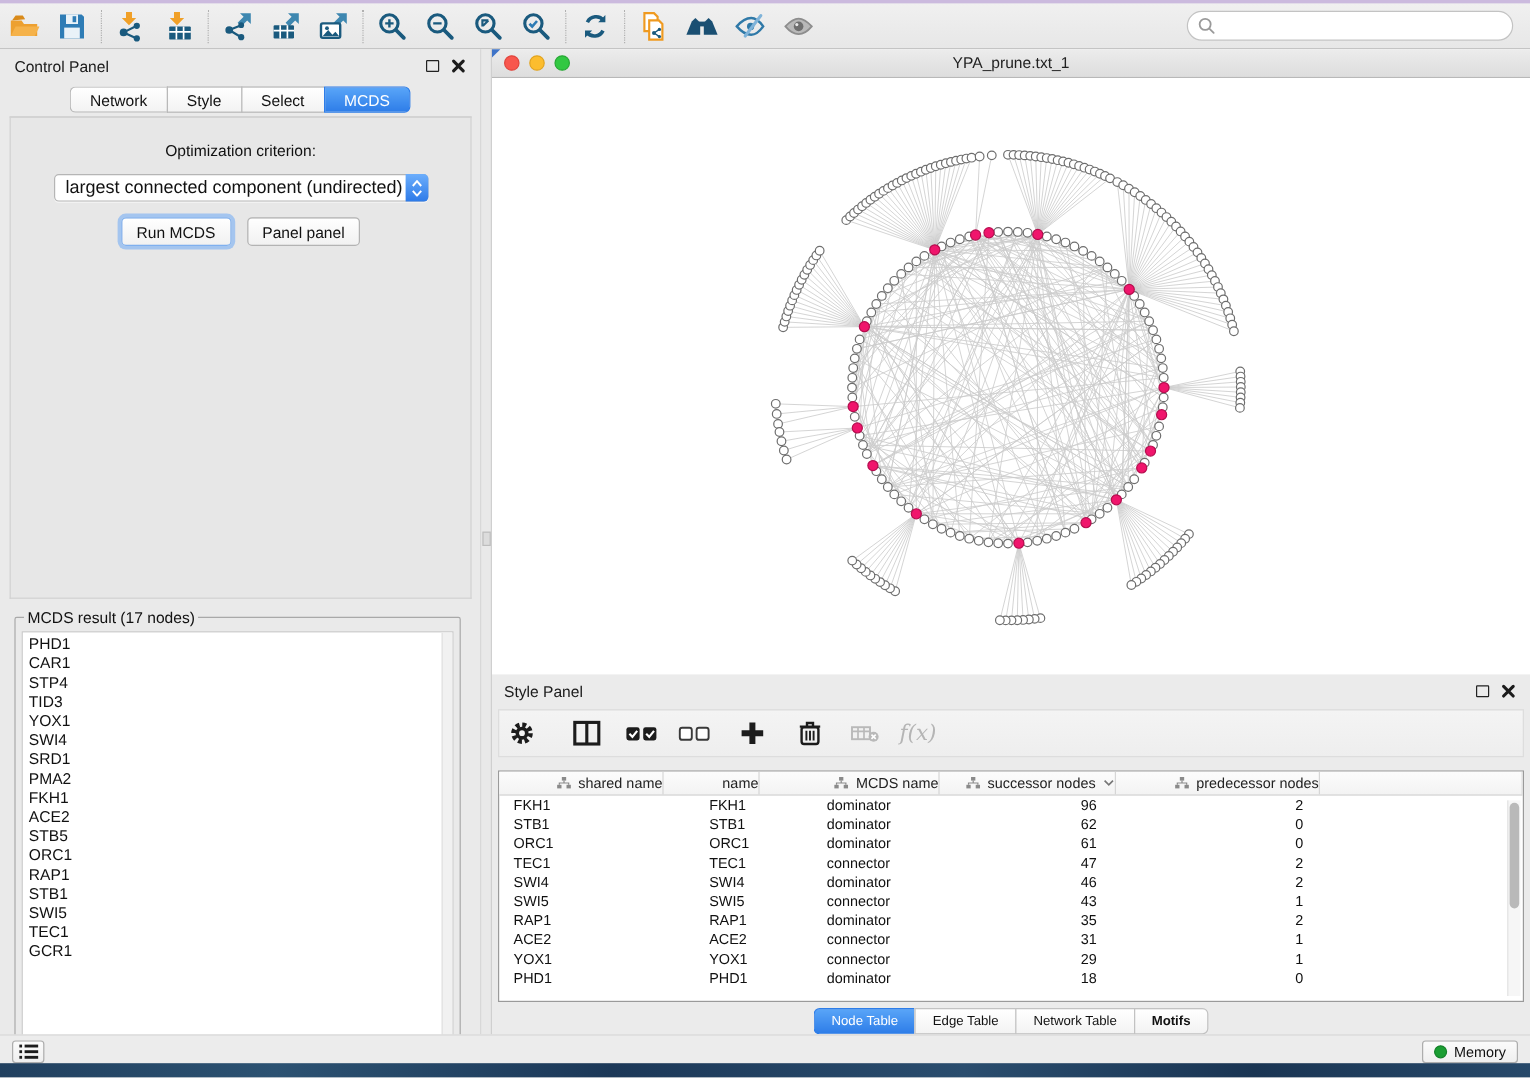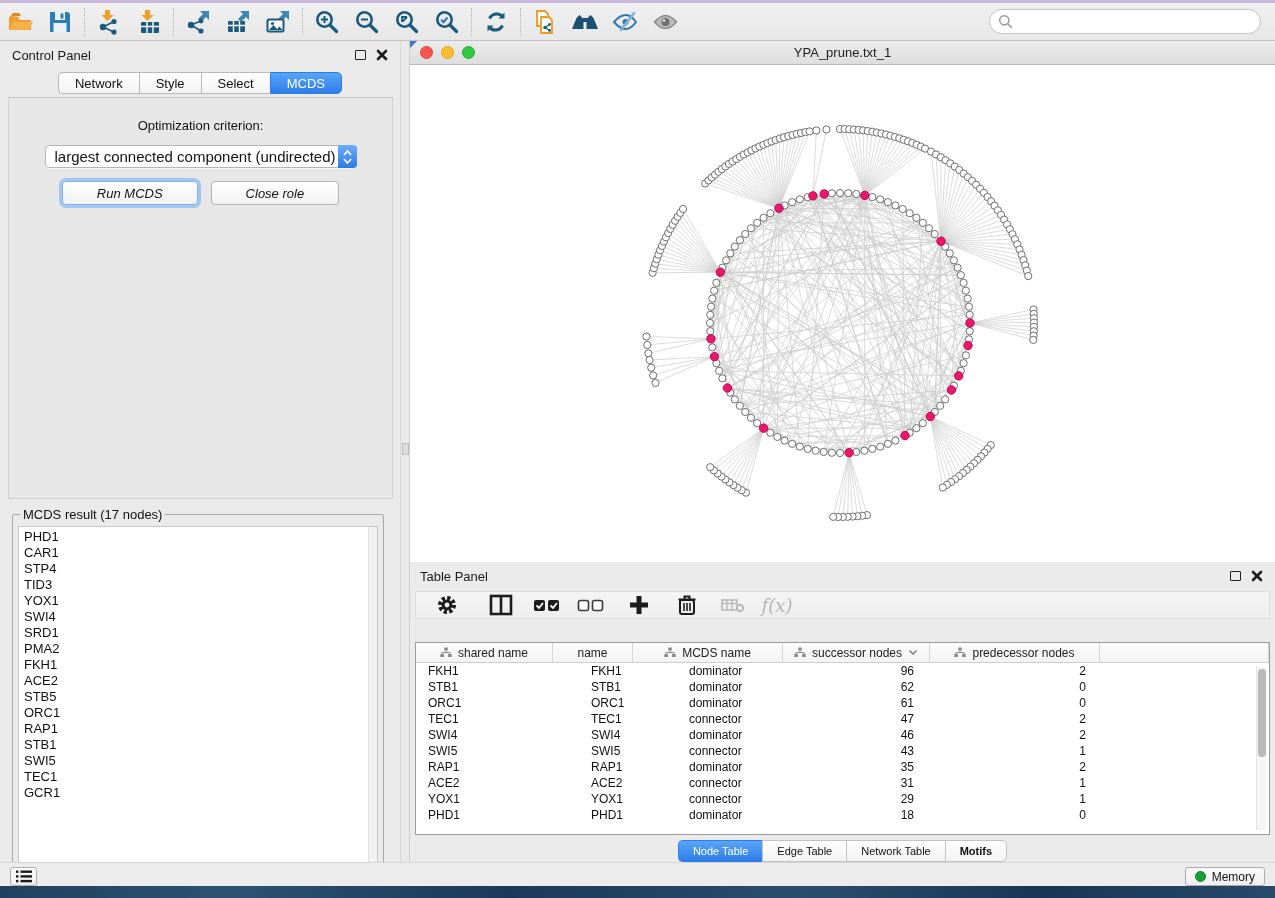--- a/index.html
+++ b/index.html
@@ -31,21 +31,21 @@
   .seg { height:22px; padding:0 16px; display:flex; align-items:center; font-size:13px; background:linear-gradient(#ffffff,#f3f3f3); border:1px solid #b9b9b9; border-right:none; cursor:pointer; color:#111; }
   .seg:first-child { border-radius:5px 0 0 5px; }
   .seg:last-child { border-radius:0 5px 5px 0; border-right:1px solid #b9b9b9; }
   .seg.sel { background:linear-gradient(#59a5f8,#2e7de8); color:#fff; border-color:#2e7de8; }
   .tab-body { position:absolute; left:8px; top:56px; width:385px; height:402px; background:#e7e7e7; border:1px solid #d2d2d2; border-top:1px solid #c6c6c6; }
   .opt-label { text-align:center; margin-top:20px; font-size:13px; color:#111; }
   .combo { position:relative; margin:12px auto 0; width:312px; height:23px; background:#fff; border:1px solid #b5b5b5; border-radius:4px; display:flex; align-items:center; cursor:pointer; box-shadow:0 1px 0 rgba(255,255,255,.6); }
   .combo .val { flex:1; font-size:15px; padding-left:9px; color:#111; white-space:nowrap; }
   .combo .step { width:19px; height:23px; margin-right:-1px; border-radius:0 4px 4px 0; background:linear-gradient(#6caefc,#2d7ae8); display:flex; flex-direction:column; align-items:center; justify-content:center; gap:2px; }
   .btn-row { display:flex; justify-content:center; gap:13px; margin-top:13px; }
-  .pbtn { height:24px; padding:0 34px; font-size:13px; background:linear-gradient(#ffffff,#f1f1f1); border:1px solid #b3b3b3; border-radius:4px; cursor:pointer; color:#111;font-style:italic; }
+  .pbtn { height:24px; padding:0 12px; font-size:13px; background:linear-gradient(#ffffff,#f1f1f1); border:1px solid #b3b3b3; border-radius:4px; cursor:pointer; color:#111; }
   .pbtn.focused { box-shadow:0 0 0 3px rgba(110,170,245,.55); border-color:#7fb0ef; }
 
   fieldset.result { position:absolute; left:12px; top:466px; width:372px; height:372px; border:1px solid #a9a9a9; border-radius:2px; padding:4px 5px 6px 5px; background:transparent; }
   fieldset.result legend { font-size:13px; padding:0 3px; margin-left:2px; color:#111; }
   .result-list { width:100%; height:100%; background:#fff; border:1px solid #c9c9c9; overflow:hidden; position:relative; font-size:13px; padding:2px 0 0 5px; }
   .result-list .row { height:16px; line-height:16px; color:#111; }
   .list-scroll { position:absolute; right:0; top:0; width:9px; height:100%; background:#f1f1f1; border-left:1px solid #e0e0e0; }
 
   
   .vsplit { position:absolute; left:400px; top:41px; width:10px; height:821px; background:#e9e9e9; border-left:1px solid #d8d8d8; border-right:1px solid #cfcfcf; cursor:col-resize; }
@@ -57,27 +57,27 @@
   .corner-mark { position:absolute; left:0; top:0; width:0; height:0; border-top:7px solid #3f74c8; border-right:7px solid transparent; }
   .lights { display:flex; gap:8px; margin-left:10px; }
   .light { width:13px; height:13px; border-radius:50%; cursor:pointer; }
   .net-title .title { position:absolute; left:0; right:0; text-align:center; font-size:13px; color:#222; }
   .net-canvas { position:relative; width:865px; height:496px; background:#fff; }
 
   
   .table-panel { position:absolute; left:410px; top:563px; width:865px; height:299px; background:#ebebeb; }
   .tp-head { height:26px; display:flex; align-items:center; padding:0 12px 0 10px; font-size:13px; color:#1a1a1a; }
   .tp-head .spacer { flex:1; }
-  .tp-toolbar { margin:2px 5px 0 5px; height:28px; background:linear-gradient(#f4f4f4,#eeeeee); border:1px solid #dddddd; border-radius:0; display:flex; align-items:center; padding-left:12px; }
+  .tp-toolbar { margin:2px 5px 0 5px; height:40px; background:linear-gradient(#f4f4f4,#eeeeee); border:1px solid #dddddd; border-radius:0; display:flex; align-items:center; }
   .tpt-btn { width:38px; height:36px; display:flex; align-items:center; justify-content:center; background:none; border:none; cursor:pointer; }
   .fx { font-family:"DejaVu Serif", serif; font-style:italic; font-size:18px; color:#b5b5b5; }
 
   .grid-wrap { position:absolute; left:5px; top:79px; width:855px; height:193px; background:#fff; border:1px solid #9a9a9a; overflow:hidden; }
   .ghead { display:flex; height:20px; background:linear-gradient(#fcfcfc,#f3f3f3); border-bottom:1px solid #cfcfcf; }
-  .gh { display:flex; align-items:center; justify-content:center; gap:6px; font-size:12px; color:#222; border-right:1px solid #d6d6d6; }
+  .gh { display:flex; align-items:center; justify-content:flex-end; gap:6px; font-size:12px; color:#222; border-right:1px solid #d6d6d6; }
   .grow { display:flex; height:16px; font-size:12px; color:#111; }
   .gc { line-height:16px; white-space:nowrap; overflow:hidden; }
   .c0 { width:137px; padding-left:12px; }
   .c1 { width:80px;  padding-left:38px; }
   .c2 { width:150px; padding-left:56px; }
   .c3 { width:147px; text-align:right; padding-right:16px; }
   .c4 { width:170px; text-align:right; padding-right:14px; }
   .cf { flex:1; }
   .gh.c0,.gh.c1,.gh.c2,.gh.c3,.gh.c4 { padding:0; text-align:center; }
   .gh.c0{width:137px}.gh.c1{width:80px}.gh.c2{width:150px}.gh.c3{width:147px}.gh.c4{width:170px}
@@ -270,21 +270,21 @@
           <svg width="9" height="6" viewBox="0 0 9 6">
               <path d="M1 5l3.5-4L8 5" fill="none" stroke="#fff" stroke-width="1.6"></path>
             </svg>
           <svg width="9" height="6" viewBox="0 0 9 6">
               <path d="M1 1l3.5 4L8 1" fill="none" stroke="#fff" stroke-width="1.6"></path>
             </svg>
         </span>
       </div>
       <div class="btn-row">
         <button class="pbtn focused">Run MCDS</button>
-        <button class="pbtn">Close role</button>
+        <button class="pbtn">Panel panel</button>
       </div>
     </div>
     <fieldset class="result">
       <legend>MCDS result (17 nodes)</legend>
       <div class="result-list" id="mcds-list">
         <div class="list-scroll"></div>
       <div class="row">PHD1</div>
           <div class="row">CAR1</div>
           <div class="row">STP4</div>
           <div class="row">TID3</div>
@@ -971,21 +971,21 @@
             <circle cx="353.5879172019785" cy="363.1722092687432" r="4.2" fill="#f0156c" stroke="#b50d4e" stroke-width="1"></circle>
             <circle cx="495" cy="370.583302491977" r="4.2" fill="#f0156c" stroke="#b50d4e" stroke-width="1"></circle>
             <circle cx="439.0683415867363" cy="387.6833265337772" r="4.2" fill="#f0156c" stroke="#b50d4e" stroke-width="1"></circle>
           </g>
         </svg>
     </div>
   </div>
 
   <div class="table-panel">
     <div class="tp-head">
-      <span>Table Panel</span>
+      <span>Style Panel</span>
       <span class="spacer"></span>
       <span class="win-float"></span>
       <span class="win-close">
         <svg width="12" height="12" viewBox="0 0 12 12">
           <path d="M2 2l8 8M10 2l-8 8" stroke="#1c1c1c" stroke-width="2.6" stroke-linecap="round"></path>
         </svg>
       </span>
     </div>
     <div class="tp-toolbar">
       <button class="tpt-btn">

